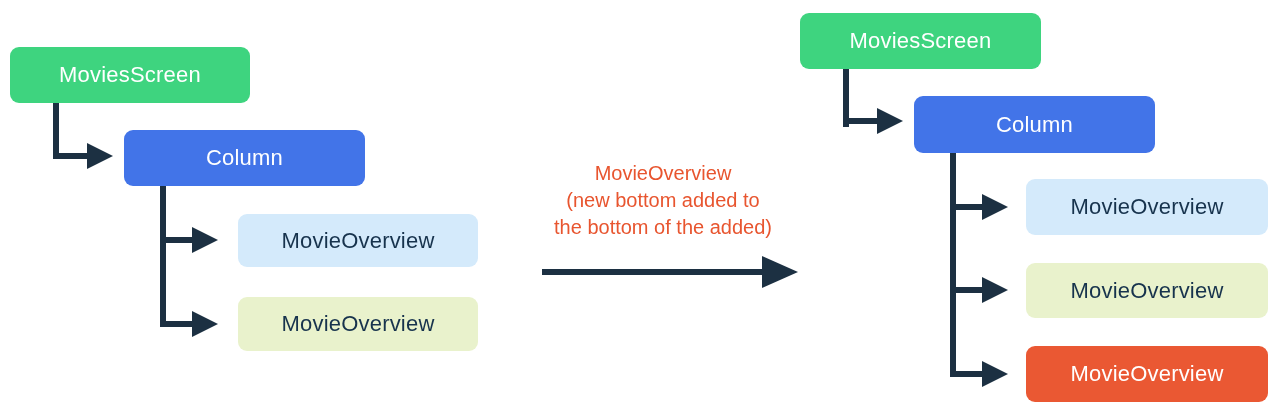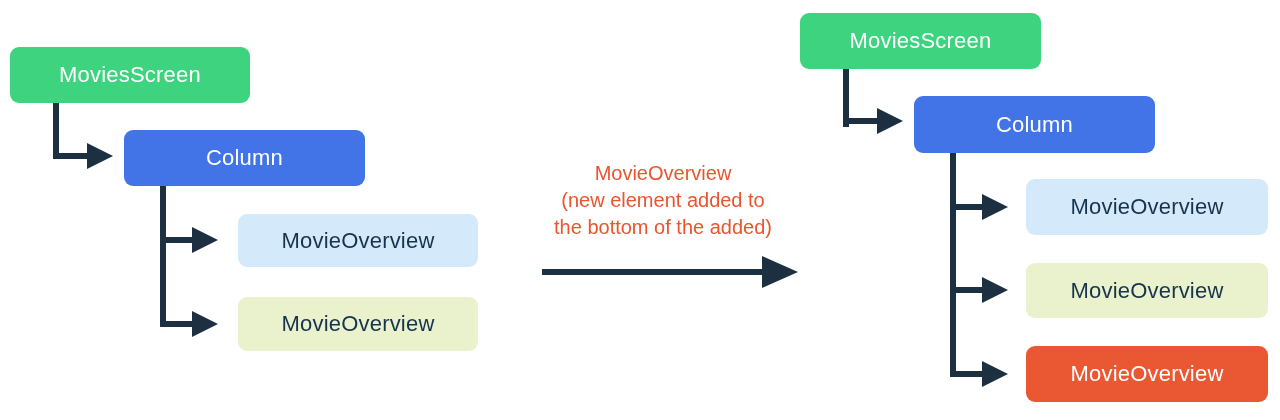--- a/index.html
+++ b/index.html
@@ -96,21 +96,21 @@
     <div class="bar h b-br2" style="background-color: rgb(28, 48, 66);"></div>
     <div class="tri b-br2-tri" style="border-left-color: rgb(28, 48, 66);"></div>
 
     <div class="node b-child1" style="background-color: rgb(212, 234, 251); color: rgb(23, 51, 77);">MovieOverview</div>
     <div class="node b-child2" style="background-color: rgb(233, 242, 204); color: rgb(23, 51, 77);">MovieOverview</div>
   </section>
 
   <section>
     <div class="annotation" style="color: rgb(232, 85, 47);">
       <div>MovieOverview</div>
-      <div>(new element added to</div>
+      <div>(new bottom added to</div>
       <div>the bottom of the added)</div>
     </div>
     <div class="bar h mid-arrow-bar" style="background-color: rgb(28, 48, 66);"></div>
     <div class="tri big mid-arrow-tri" style="border-left-color: rgb(28, 48, 66);"></div>
   </section>
 
   <section>
     <div class="node a-root" style="background-color: rgb(62, 212, 127); color: rgb(255, 255, 255);">MoviesScreen</div>
 
     <div class="bar v a-elbow-v" style="background-color: rgb(28, 48, 66);"></div>

